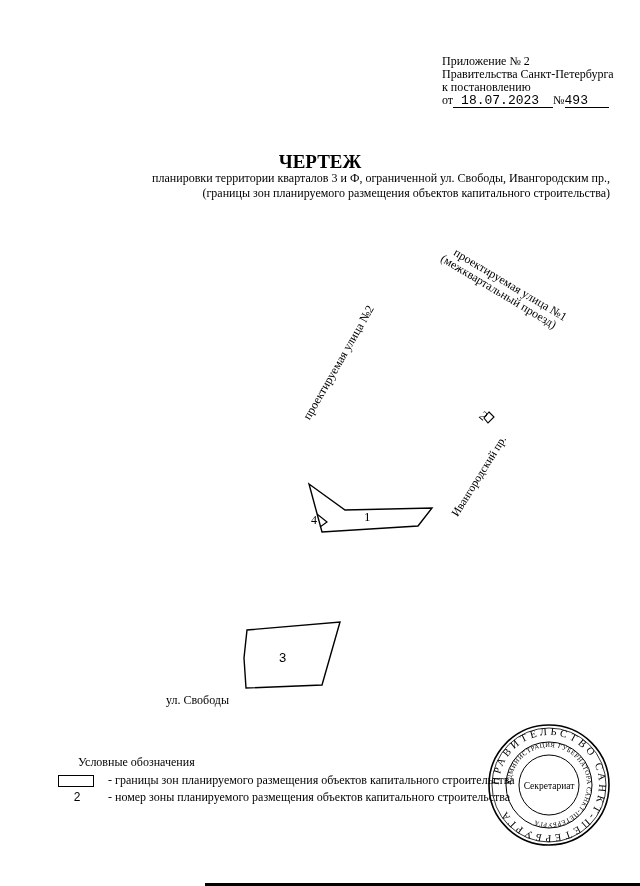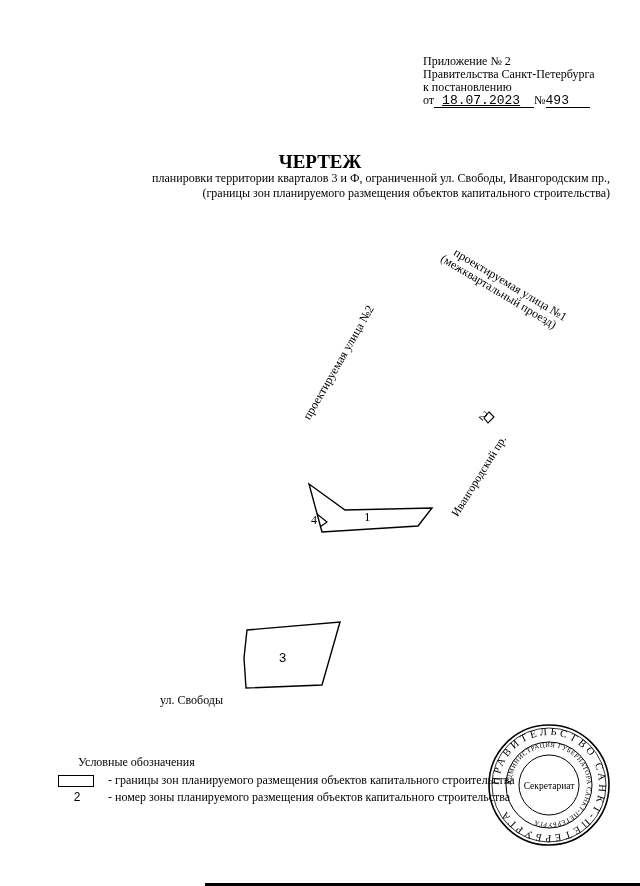--- a/index.html
+++ b/index.html
@@ -5,21 +5,21 @@
     html, body { margin: 0; padding: 0; }
     body {
       width: 640px; height: 886px; position: relative; overflow: hidden;
       background: #ffffff; color: #000;
       font-family: "Liberation Serif", serif;
     }
     .abs { position: absolute; }
     .appendix {
       left: 423px; top: 55px; font-size: 12px; line-height: 13px; width: 190px;
     }
-    .appendix .line { white-space: nowrap; }
+    .appendix .line { white-space: nowrap; margin-left: 19px; }
     .appendix .mono {
       font-family: "Liberation Mono", monospace; font-size: 13px;
       border-bottom: 1px solid #000; display: inline-block;
     }
     .title {
       left: 0; width: 640px; top: 151px; text-align: center;
       font-weight: bold; font-size: 19px;
     }
     .subtitle {
       left: 30px; width: 580px; top: 171px; text-align: right;
@@ -34,37 +34,37 @@
     svg text { font-family: "Liberation Serif", serif; }
   </style>
 </head>
 <body>
 
 <div class="abs appendix">
   <div class="line">Приложение № 2</div>
   <div class="line">Правительства Санкт-Петербурга</div>
   <div class="line">к постановлению</div>
   <div class="line">
-    <span>от</span><span class="mono" style="width:92px;padding-left:8px;text-decoration:underline;">18.07.2023</span><span>№</span><span class="mono" style="width:44px;">493</span>
+    <span>от</span><span class="mono" style="width:92px;padding-left:8px;">18.07.2023</span><span>№</span><span class="mono" style="width:44px;">493</span>
   </div>
 </div>
 
 <div class="abs title">ЧЕРТЕЖ</div>
 <div class="abs subtitle">
   <div>планировки территории кварталов 3 и Ф, ограниченной ул. Свободы, Ивангородским пр.,</div>
   <div>(границы зон планируемого размещения объектов капитального строительства)</div>
 </div>
 
 <div class="abs label" style="left:458px;top:246px;transform:rotate(31deg);line-height:12px;">
   <div>проектируемая улица №1</div>
   <div style="margin-left:-8px;">(межквартальный проезд)</div>
 </div>
 <div class="abs label" style="left:300px;top:415px;transform:rotate(-60deg);">проектируемая улица №2</div>
 <div class="abs label" style="left:449px;top:512px;transform:rotate(-58deg);font-size:11.5px;">Ивангородский пр.</div>
-<div class="abs label" style="left:160px;top:693px;">ул. Свободы</div>
+<div class="abs label" style="left:166px;top:693px;">ул. Свободы</div>
 
 <svg class="abs" style="left:0;top:0;" width="640" height="886">
 
   <polygon points="309,484 345,510 432,508 418,526 322,532" fill="none" stroke="#000" stroke-width="1.4"></polygon>
 
   <polyline points="317,514 327,522 320,527" fill="none" stroke="#000" stroke-width="1.2"></polyline>
 
   <polygon points="247,630 340,622 322,685 246,688 244,658" fill="none" stroke="#000" stroke-width="1.4"></polygon>
 
   <path d="M489,412 L494,417 L488,423 L484,418 Z" fill="none" stroke="#000" stroke-width="1.1"></path>

